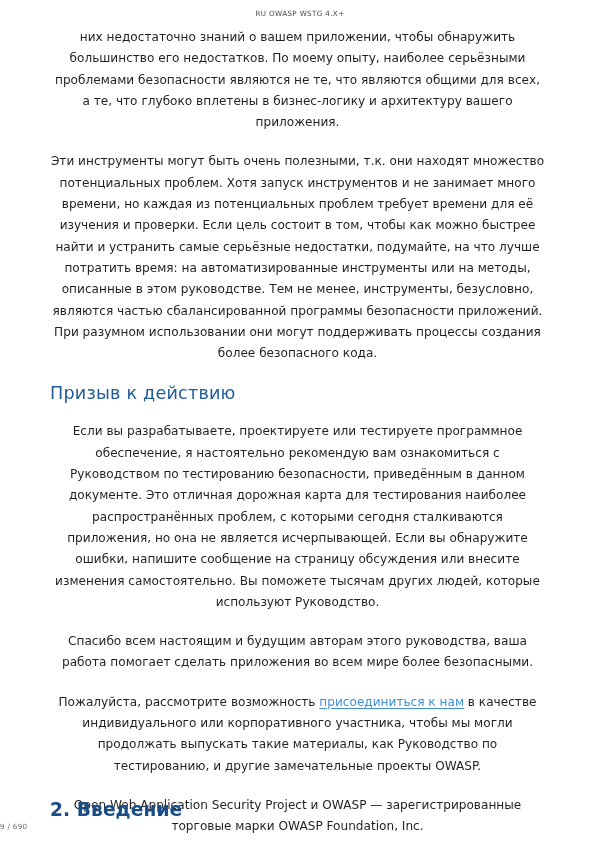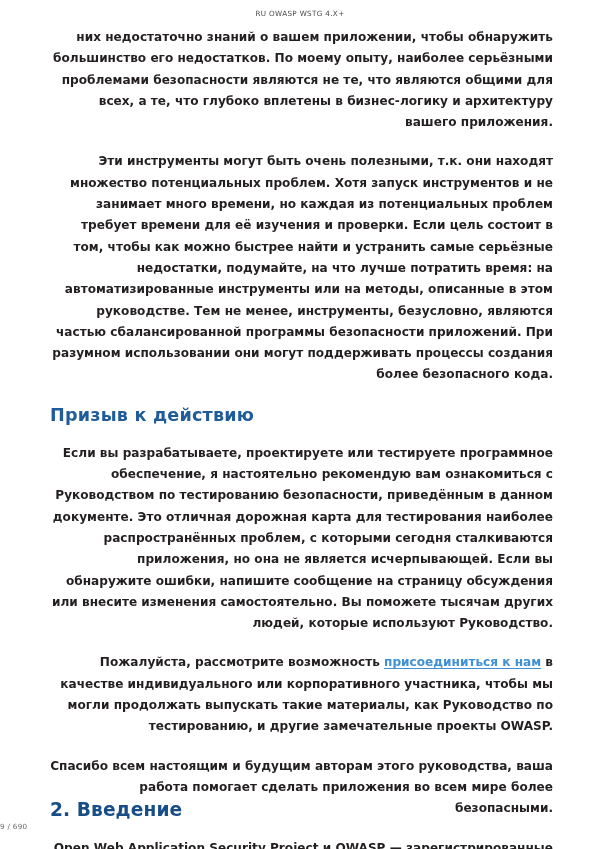--- a/index.html
+++ b/index.html
@@ -36,38 +36,37 @@
   }
 
   .content {
     position: absolute;
     top: 27px;
     left: 50px;
     width: 503px;
   }
 
   p.body-text {
-    margin: 0 0 18px 0;
+    margin: 0 8px 18px 0;
     font-size: 12.1px;
     line-height: 21.3px;
     color: #231f20;
-    text-align: right;
+    text-align: center;
     letter-spacing: 0.01px;
-    font-weight: bold;
   }
 
   p.body-text:last-child {
     margin-bottom: 0;
   }
 
   h2.section-heading {
     margin: 14px 0 16px 0;
     font-size: 17.6px;
     line-height: 23px;
-    font-weight: 700;
+    font-weight: 400;
     color: #1f5c99;
     letter-spacing: 0.2px;
   }
 
   h1.chapter-heading {
     position: absolute;
     left: 50px;
     top: 798px;
     margin: 0;
     font-size: 18.6px;
@@ -105,23 +104,23 @@
   <div class="content">
 
     <p class="body-text">них недостаточно знаний о вашем приложении, чтобы обнаружить большинство его недостатков. По моему опыту, наиболее серьёзными проблемами безопасности являются не те, что являются общими для всех, а те, что глубоко вплетены в бизнес-логику и архитектуру вашего приложения.</p>
 
     <p class="body-text">Эти инструменты могут быть очень полезными, т.к. они находят множество потенциальных проблем. Хотя запуск инструментов и не занимает много времени, но каждая из потенциальных проблем требует времени для её изучения и проверки. Если цель состоит в том, чтобы как можно быстрее найти и устранить самые серьёзные недостатки, подумайте, на что лучше потратить время: на автоматизированные инструменты или на методы, описанные в этом руководстве. Тем не менее, инструменты, безусловно, являются частью сбалансированной программы безопасности приложений. При разумном использовании они могут поддерживать процессы создания более безопасного кода.</p>
 
     <h2 class="section-heading">Призыв к действию</h2>
 
     <p class="body-text">Если вы разрабатываете, проектируете или тестируете программное обеспечение, я настоятельно рекомендую вам ознакомиться с Руководством по тестированию безопасности, приведённым в данном документе. Это отличная дорожная карта для тестирования наиболее распространённых проблем, с которыми сегодня сталкиваются приложения, но она не является исчерпывающей. Если вы обнаружите ошибки, напишите сообщение на страницу обсуждения или внесите изменения самостоятельно. Вы поможете тысячам других людей, которые используют Руководство.</p>
 
+    <p class="body-text">Спасибо всем настоящим и будущим авторам этого руководства, ваша работа помогает сделать приложения во всем мире более безопасными.</p>
+
     <p class="body-text"><span>Пожалуйста, рассмотрите возможность </span><a class="inline-link" href="#">присоединиться к нам</a><span> в качестве индивидуального или корпоративного участника, чтобы мы могли продолжать выпускать такие материалы, как Руководство по тестированию, и другие замечательные проекты OWASP.</span></p>
-
-    <p class="body-text">Спасибо всем настоящим и будущим авторам этого руководства, ваша работа помогает сделать приложения во всем мире более безопасными.</p>
 
 
     <p class="body-text">Open Web Application Security Project и OWASP — зарегистрированные торговые марки OWASP Foundation, Inc.</p>
 
   </div>
 
   <h1 class="chapter-heading">2. Введение</h1>
 
   <div class="page-footer">9 / 690</div>
 

